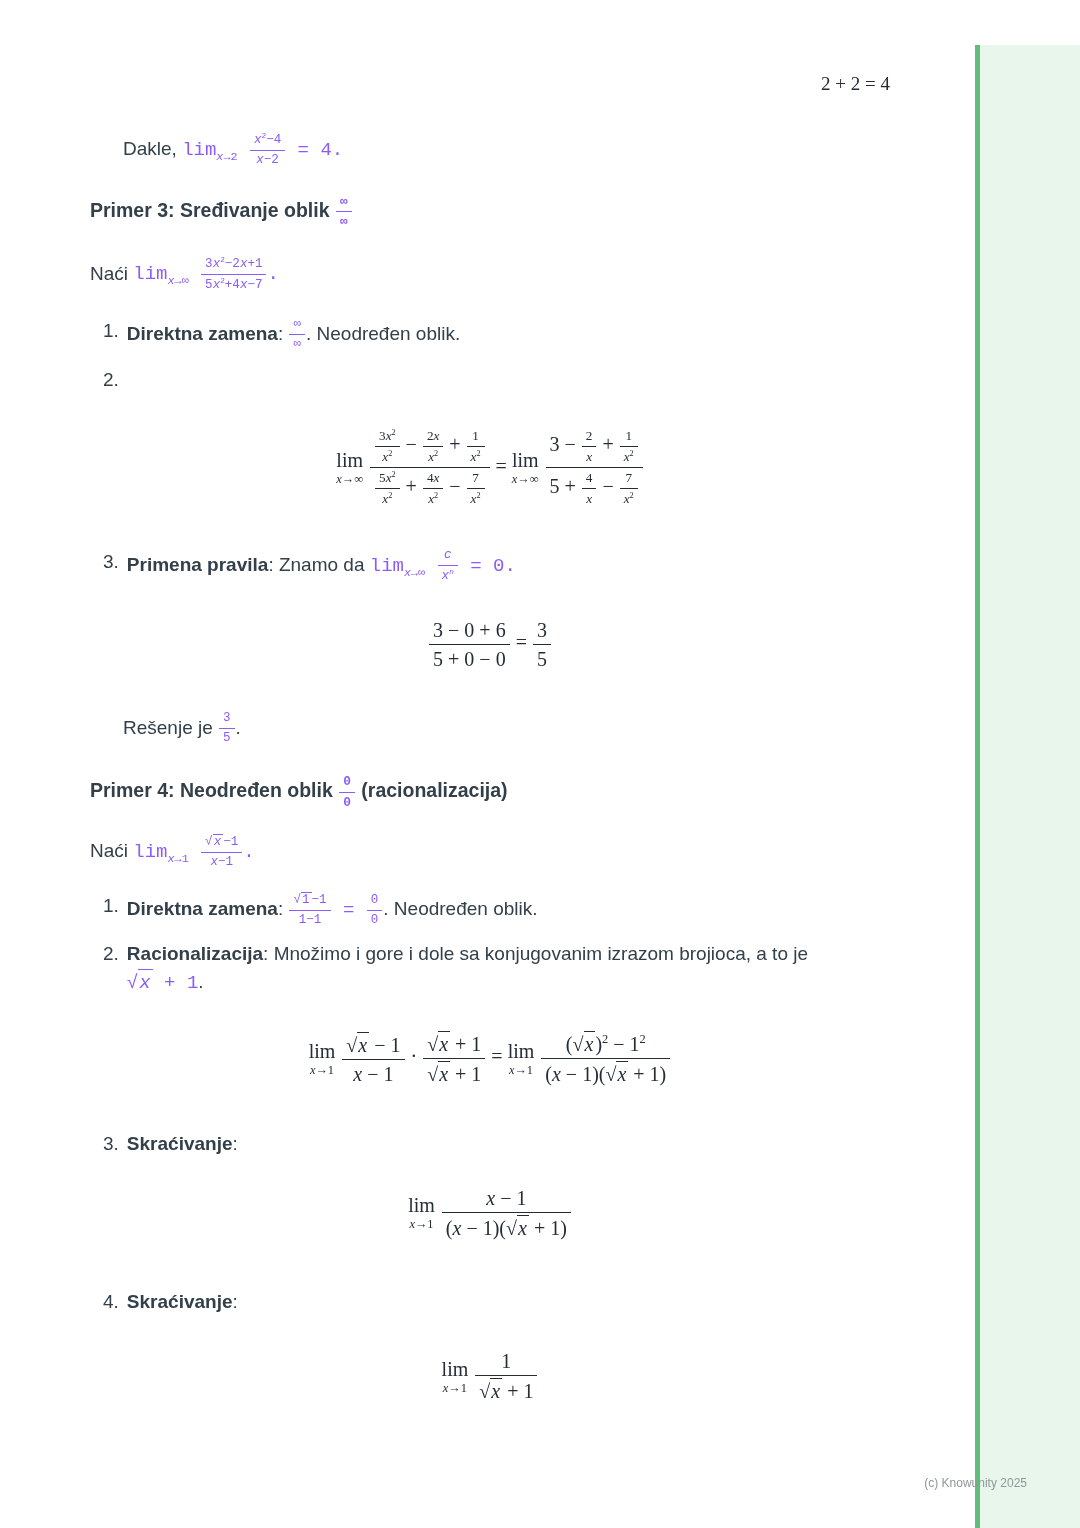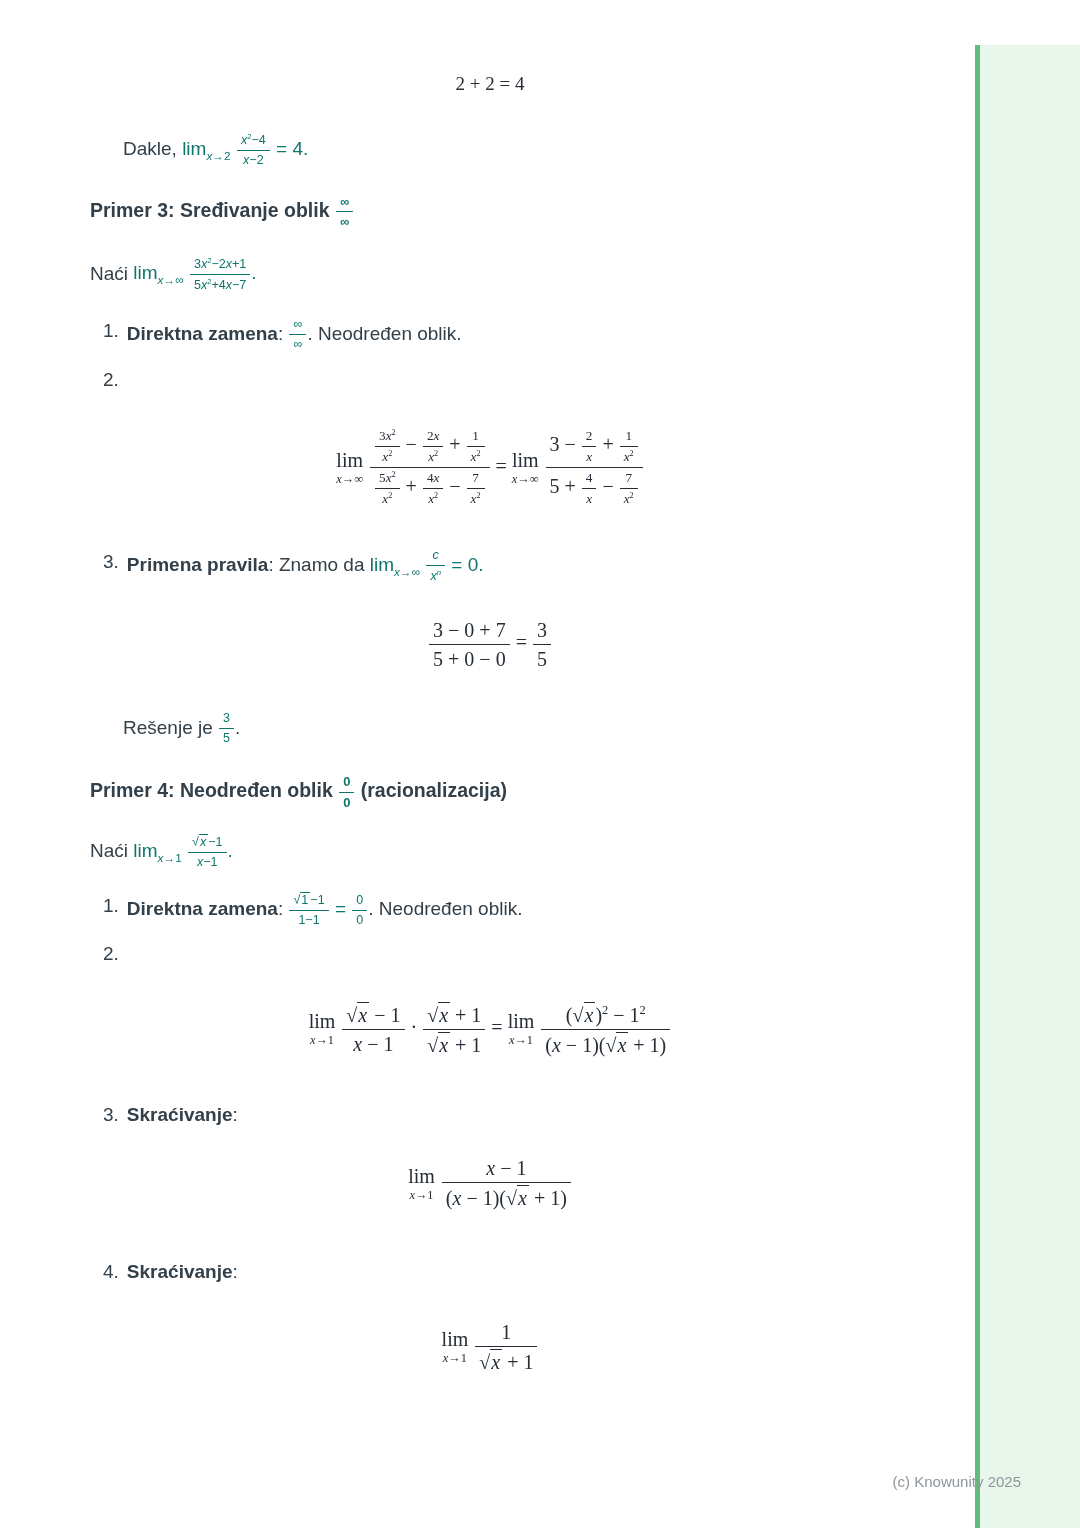--- a/index.html
+++ b/index.html
@@ -19,41 +19,41 @@
 
   .heading { font-size:19.5px; font-weight:700; }
   .para { font-size:19px; }
   .indent { padding-left:33px; }
   .b { font-weight:700; }
 
   .li { display:flex; padding-left:13px; }
   .li .mark { flex:none; margin-right:8px; }
   .li .libody { max-width:696px; }
 
-  .math { font-family:Liberation Sans, sans-serif; color:#0f766e; }
+  .math { font-family:Liberation Mono, monospace; color:#8b5cf6; }
   .eq { text-align:center; font-family:"Liberation Serif","DejaVu Serif",serif; font-size:20px; color:#242c36; }
-  .eq.top { font-size:19px; }
+  .eq.top { font-size:19px;text-align:right; }
 
   .mi { font-style:italic; }
   sup { font-size:62%; }
 
   .frac { display:inline-block; vertical-align:middle; text-align:center; margin:0 1px; }
   .frac .num { display:block; border-bottom:1px solid currentColor; padding:0 4px 2px; line-height:1.2; }
   .frac .den { display:block; padding:2px 4px 0; line-height:1.2; }
   .frac.sm { font-size:0.66em; }
 
   .limd { display:inline-flex; flex-direction:column; align-items:center; vertical-align:middle; margin:0 6px 0 0; line-height:1; }
   .limd .limsub { font-size:0.62em; margin-top:3px; }
   .limi .limisub { font-size:0.62em; vertical-align:-0.4em; }
 
   .sqrt { display:inline-block; white-space:nowrap; }
   .sqrt .rad { display:inline-block; }
   .sqrt .radbody { display:inline-block; border-top:1px solid currentColor; padding:0 2px 0 1px; }
 
-  .watermark { position:absolute; right:59px; bottom:38px; font-size:15px; color:var(--muted,#8f969c); z-index:2; }
+  .watermark { position:absolute; right:53px; bottom:38px; font-size:12px; color:var(--muted,#8f969c); z-index:2; }
 </style>
 </head>
 <body>
 
 <div class="page">
   <div class="band"></div>
   <div class="band-line"></div>
 
   <div class="content">
     <div class="eq top"><span class="mr">2 + 2 = 4</span></div>
@@ -78,34 +78,35 @@
         </span><span class="frac"><span class="num"><span class="frac sm"><span class="num"><span class="mr">3</span><span class="mi">x</span><sup class="mr">2</sup></span><span class="den"><span class="mi">x</span><sup class="mr">2</sup></span></span><span class="mr"> − </span><span class="frac sm"><span class="num"><span class="mr">2</span><span class="mi">x</span></span><span class="den"><span class="mi">x</span><sup class="mr">2</sup></span></span><span class="mr"> + </span><span class="frac sm"><span class="num"><span class="mr">1</span></span><span class="den"><span class="mi">x</span><sup class="mr">2</sup></span></span></span><span class="den"><span class="frac sm"><span class="num"><span class="mr">5</span><span class="mi">x</span><sup class="mr">2</sup></span><span class="den"><span class="mi">x</span><sup class="mr">2</sup></span></span><span class="mr"> + </span><span class="frac sm"><span class="num"><span class="mr">4</span><span class="mi">x</span></span><span class="den"><span class="mi">x</span><sup class="mr">2</sup></span></span><span class="mr"> − </span><span class="frac sm"><span class="num"><span class="mr">7</span></span><span class="den"><span class="mi">x</span><sup class="mr">2</sup></span></span></span></span><span class="mr"> = </span><span class="limd">
           <span class="mr">lim</span>
           <span class="limsub"><span class="mi">x</span><span class="mr">→∞</span></span>
         </span><span class="frac"><span class="num"><span class="mr">3 − </span><span class="frac sm"><span class="num"><span class="mr">2</span></span><span class="den"><span class="mi">x</span></span></span><span class="mr"> + </span><span class="frac sm"><span class="num"><span class="mr">1</span></span><span class="den"><span class="mi">x</span><sup class="mr">2</sup></span></span></span><span class="den"><span class="mr">5 + </span><span class="frac sm"><span class="num"><span class="mr">4</span></span><span class="den"><span class="mi">x</span></span></span><span class="mr"> − </span><span class="frac sm"><span class="num"><span class="mr">7</span></span><span class="den"><span class="mi">x</span><sup class="mr">2</sup></span></span></span></span></div>
 
     <div class="li" style="margin-top:40px">
         <span class="mark">3.</span>
         <span class="libody"><span class="b">Primena pravila</span><span>: Znamo da </span><span class="math"><span class="limi"><span class="mr">lim</span><span class="limisub"><span class="mi">x</span><span class="mr">→∞</span></span></span><span class="mr"> </span><span class="frac sm"><span class="num"><span class="mi">c</span></span><span class="den"><span class="mi">x</span><sup class="mi">n</sup></span></span><span class="mr"> = 0.</span></span></span>
       </div>
 
-    <div class="eq" style="margin-top:34px"><span class="frac"><span class="num"><span class="mr">3 − 0 + 7</span></span><span class="den"><span class="mr">5 + 0 − 0</span></span></span><span class="mr"> = </span><span class="frac"><span class="num"><span class="mr">3</span></span><span class="den"><span class="mr">5</span></span></span></div>
+    <div class="eq" style="margin-top:34px"><span class="frac"><span class="num"><span class="mr">3 − 0 + 6</span></span><span class="den"><span class="mr">5 + 0 − 0</span></span></span><span class="mr"> = </span><span class="frac"><span class="num"><span class="mr">3</span></span><span class="den"><span class="mr">5</span></span></span></div>
 
     <p class="para indent" style="margin-top:40px"><span>Rešenje je </span><span class="math"><span class="frac sm"><span class="num"><span class="mr">3</span></span><span class="den"><span class="mr">5</span></span></span></span><span>.</span></p>
 
     <h2 class="heading" style="margin-top:28px"><span class="b">Primer 4: Neodređen oblik </span><span class="math"><span class="frac sm"><span class="num"><span class="mr">0</span></span><span class="den"><span class="mr">0</span></span></span></span><span class="b"> (racionalizacija)</span></h2>
 
     <p class="para" style="margin-top:24px"><span>Naći </span><span class="math"><span class="limi"><span class="mr">lim</span><span class="limisub"><span class="mi">x</span><span class="mr">→1</span></span></span><span class="mr"> </span><span class="frac sm"><span class="num"><span class="sqrt"><span class="rad">√</span><span class="radbody"><span class="mi">x</span></span></span><span class="mr">−1</span></span><span class="den"><span class="mi">x</span><span class="mr">−1</span></span></span><span class="mr">.</span></span></p>
 
     <div class="li" style="margin-top:22px">
         <span class="mark">1.</span>
         <span class="libody"><span class="b">Direktna zamena</span><span>: </span><span class="math"><span class="frac sm"><span class="num"><span class="sqrt"><span class="rad">√</span><span class="radbody"><span class="mr">1</span></span></span><span class="mr">−1</span></span><span class="den"><span class="mr">1−1</span></span></span><span class="mr"> = </span><span class="frac sm"><span class="num"><span class="mr">0</span></span><span class="den"><span class="mr">0</span></span></span></span><span>. Neodređen oblik.</span></span>
       </div>
     <div class="li" style="margin-top:12px">
         <span class="mark">2.</span>
+        <span class="libody"><span class="b">Racionalizacija</span><span>: Množimo i gore i dole sa konjugovanim izrazom brojioca, a to je </span><span class="math"><span class="sqrt"><span class="rad">√</span><span class="radbody"><span class="mi">x</span></span></span><span class="mr"> + 1</span></span><span>.</span></span>
       </div>
 
     <div class="eq" style="margin-top:34px"><span class="limd">
           <span class="mr">lim</span>
           <span class="limsub"><span class="mi">x</span><span class="mr">→1</span></span>
         </span><span class="frac"><span class="num"><span class="sqrt"><span class="rad">√</span><span class="radbody"><span class="mi">x</span></span></span><span class="mr"> − 1</span></span><span class="den"><span class="mi">x</span><span class="mr"> − 1</span></span></span><span class="mr"> · </span><span class="frac"><span class="num"><span class="sqrt"><span class="rad">√</span><span class="radbody"><span class="mi">x</span></span></span><span class="mr"> + 1</span></span><span class="den"><span class="sqrt"><span class="rad">√</span><span class="radbody"><span class="mi">x</span></span></span><span class="mr"> + 1</span></span></span><span class="mr"> = </span><span class="limd">
           <span class="mr">lim</span>
           <span class="limsub"><span class="mi">x</span><span class="mr">→1</span></span>
         </span><span class="frac"><span class="num"><span class="mr">(</span><span class="sqrt"><span class="rad">√</span><span class="radbody"><span class="mi">x</span></span></span><span class="mr">)</span><sup class="mr">2</sup><span class="mr"> − </span><span class="mr">1</span><sup class="mr">2</sup></span><span class="den"><span class="mr">(</span><span class="mi">x</span><span class="mr"> − 1)(</span><span class="sqrt"><span class="rad">√</span><span class="radbody"><span class="mi">x</span></span></span><span class="mr"> + 1)</span></span></span></div>
 

